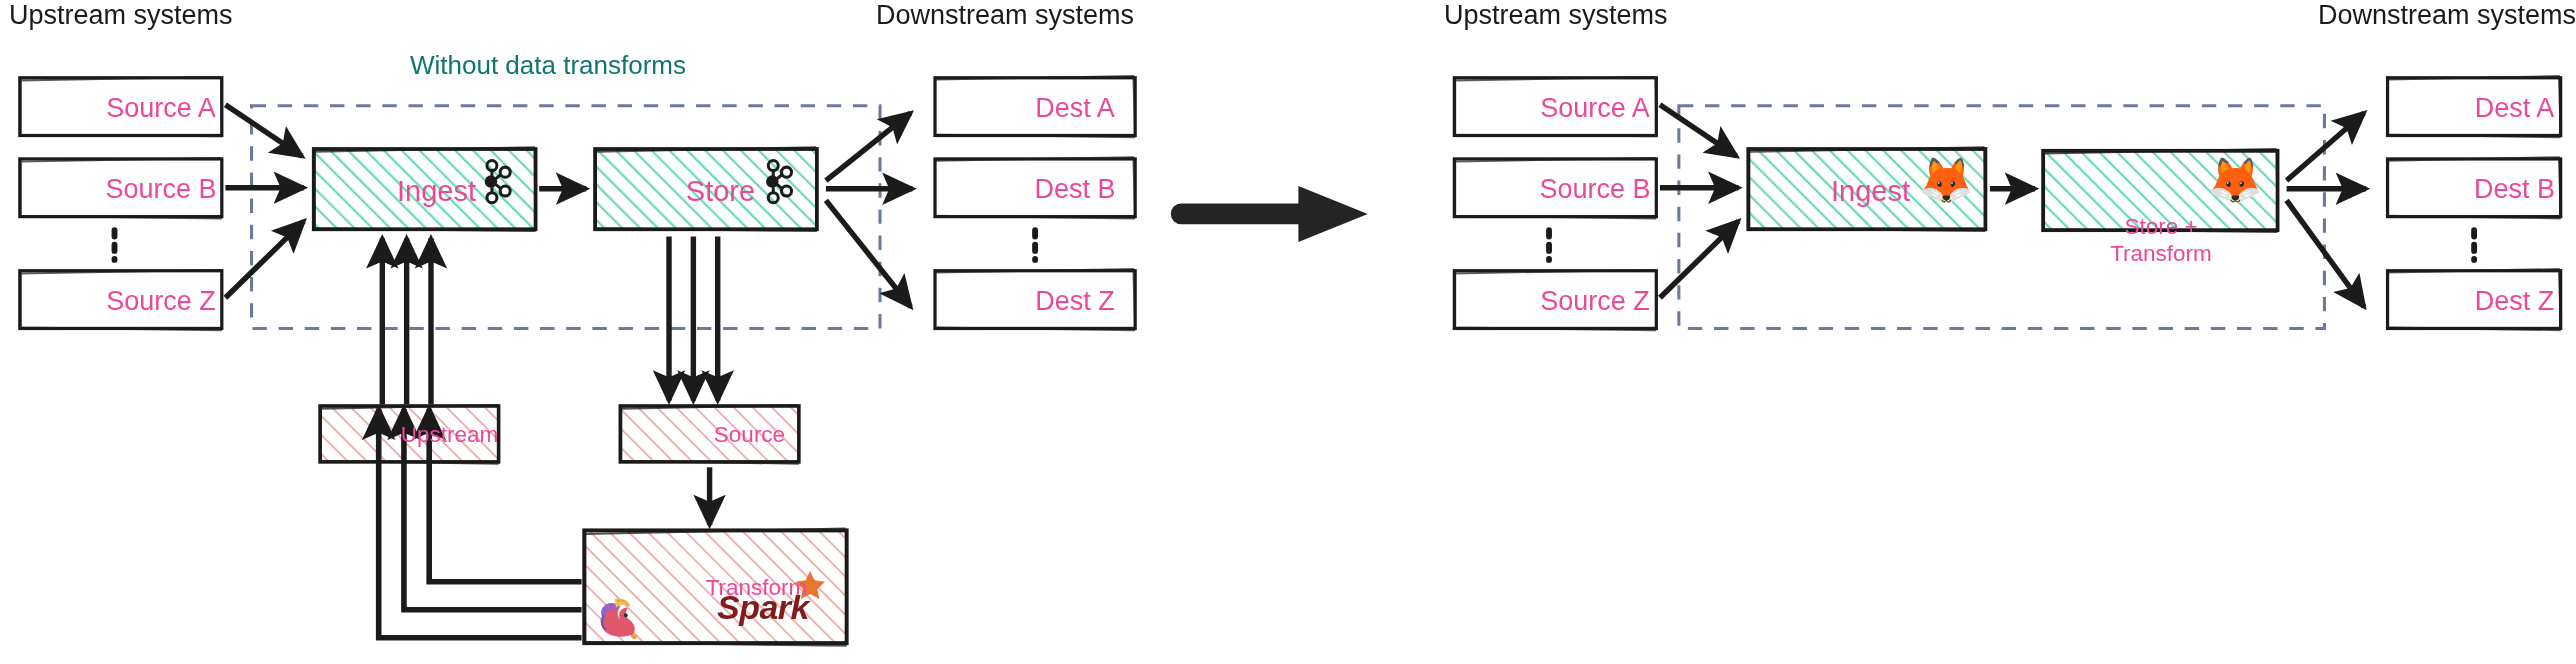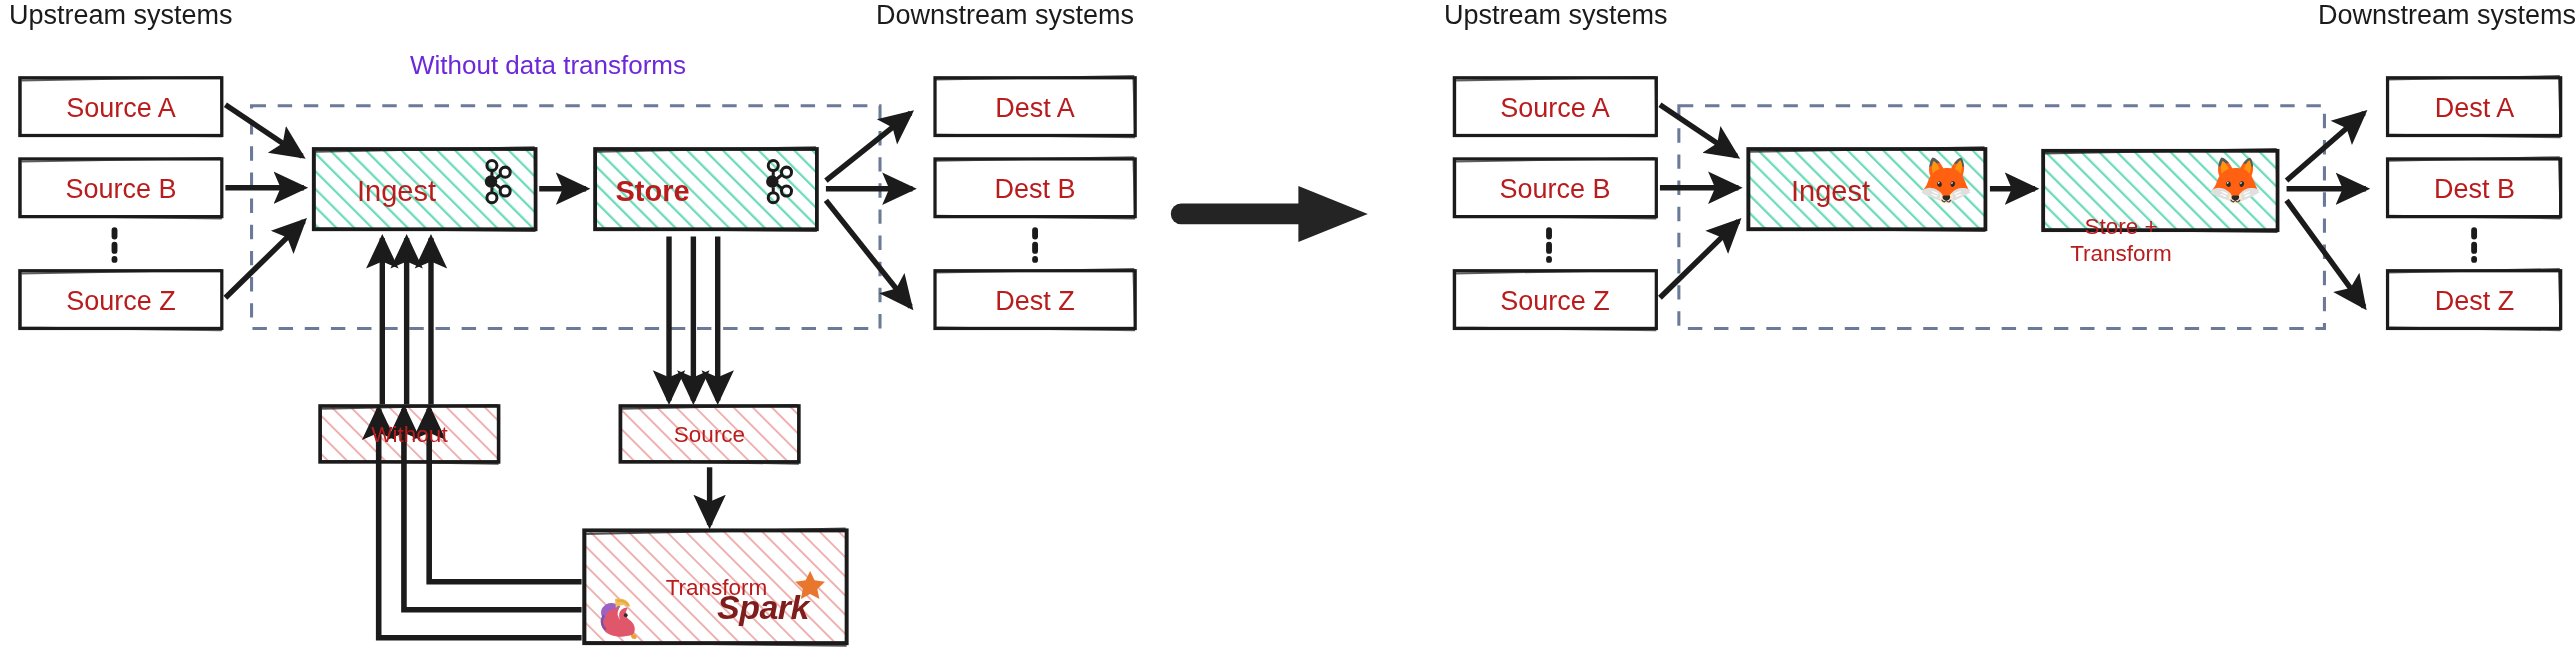--- a/index.html
+++ b/index.html
@@ -33,26 +33,27 @@
     white-space: pre;
     line-height: 1.18;
     pointer-events: none;
   }
   .section-head {
     font-size: 27px;
     color: #1b1b1b;
   }
   .panel-title {
     font-size: 26px;
-    color: #6d28d9;
+    color: #0f766e;
   }
   .node-label {
     font-size: 27px;
-    color: #b91c1c;
+    color: #ec4899;
     text-align: center;
+    padding-left: 40px;
   }
   .node-label.small {
     font-size: 22.5px;
   }
   .node-label.big {
     font-size: 29px;
     text-align: center;
   }
   .emoji {
     position: absolute;
@@ -305,23 +306,23 @@
 
   <div class="lbl section-head" style="left:9px; top:0px;">Upstream systems</div>
   <div class="lbl section-head" style="left:876px; top:0px;">Downstream systems</div>
   <div class="lbl panel-title" style="left:410px; top:50px;">Without data transforms</div>
 
   <div class="lbl node-label" style="left:20px; top:93px; width:202px;">Source A</div>
   <div class="lbl node-label" style="left:20px; top:174px; width:202px;">Source B</div>
   <div class="lbl node-label" style="left:20px; top:286px; width:202px;">Source Z</div>
 
   <div class="lbl node-label big" style="left:329px; top:174px; width:135px;">Ingest</div>
-  <div class="lbl node-label big" style="left:585px; top:174px; width:135px;font-weight:bold;">Store</div>
-
-  <div class="lbl node-label small" style="left:320px; top:422px; width:179px;">Without</div>
+  <div class="lbl node-label big" style="left:613px; top:174px; width:135px;">Store</div>
+
+  <div class="lbl node-label small" style="left:320px; top:422px; width:179px;">Upstream</div>
   <div class="lbl node-label small" style="left:620px; top:422px; width:179px;">Source</div>
   <div class="lbl node-label small" style="left:640px; top:575px; width:153px;">Transform</div>
 
   <div class="spark-wrap" style="left:717px; top:588px;">
     <span class="spark-text">Spark</span>
   </div>
 
   <div class="lbl node-label" style="left:935px; top:93px; width:200px;">Dest A</div>
   <div class="lbl node-label" style="left:935px; top:174px; width:200px;">Dest B</div>
   <div class="lbl node-label" style="left:935px; top:286px; width:200px;">Dest Z</div>

